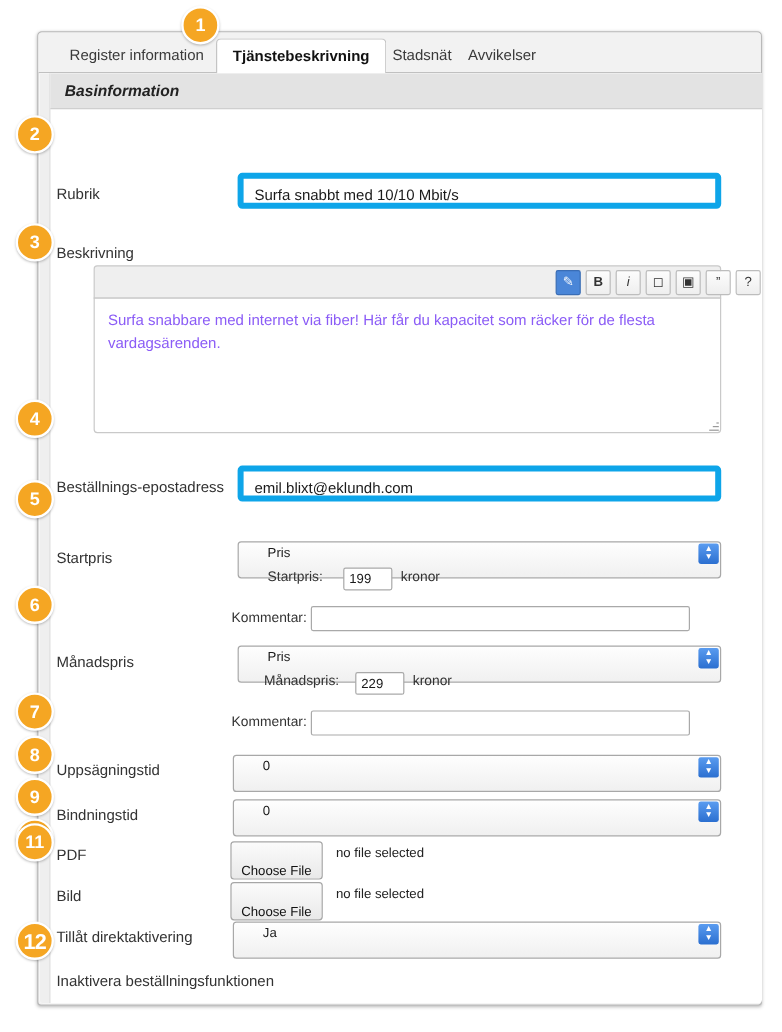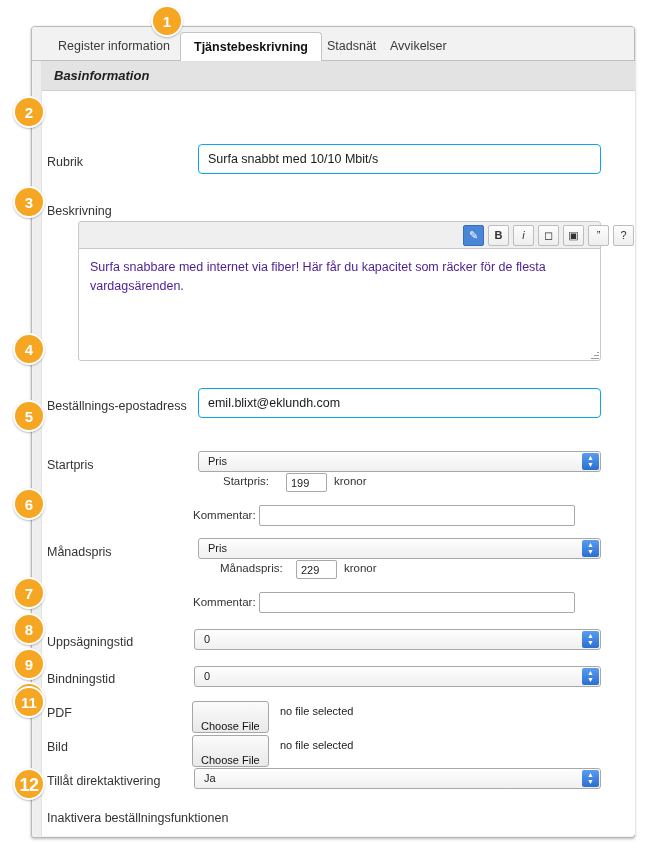--- a/index.html
+++ b/index.html
@@ -99,21 +99,21 @@
   .lbl {
     position: absolute;
     font-size: 12.5px;
     color: #333;
     white-space: nowrap;
   }
 
   .field {
     position: absolute;
     background: #ffffff;
-    border: 1px solid #0ea5e9;
+    border: 5px solid #0ea5e9;
     border-radius: 4px;
     font-size: 12.5px;
     color: #1a1a1a;
     padding: 0 9px;
     line-height: 28px;
     height: 30px;
     overflow: hidden;
     white-space: nowrap;
   }
   .field.sm {
@@ -155,47 +155,47 @@
   .rte-btn.pencil { background: #4a86d8; border-color:#3a6db5; color:#fff; }
   .rte-body {
     position: absolute;
     left: 0; top: 27px;
     width: 523px; height: 113px;
     background: #fff;
     border: 1px solid #c9c9c9;
     border-radius: 0 0 3px 3px;
     padding: 9px 11px;
     font-size: 12.5px;
-    color: #4c1d95;
+    color: #8b5cf6;
     line-height: 1.5;
   }
   .rte-grip {
     position: absolute;
     right: 2px; bottom: 2px;
     width: 8px; height: 8px;
   }
   .rte-grip i {
     position: absolute;
     right: 0;
     height: 1px;
     background: #9a9a9a;
     display: block;
   }
 
   
   .select {
     position: absolute;
-    height: 21px;
+    height: 31px;
     background: linear-gradient(#fefefe,#f0f0f0);
     border: 1px solid #a8a8a8;
     border-radius: 3px;
     font-size: 11px;
     color: #1a1a1a;
     line-height: 19px;
-    padding-left: 9px;
+    padding-left: 24px;
     overflow: hidden;
     white-space: nowrap;
   }
   .select .arrow {
     position: absolute;
     right: 1px; top: 1px;
     width: 17px; height: 17px;
     background: linear-gradient(#5a9cf0,#2b6fd0);
     border-radius: 2px;
     color: #fff;

